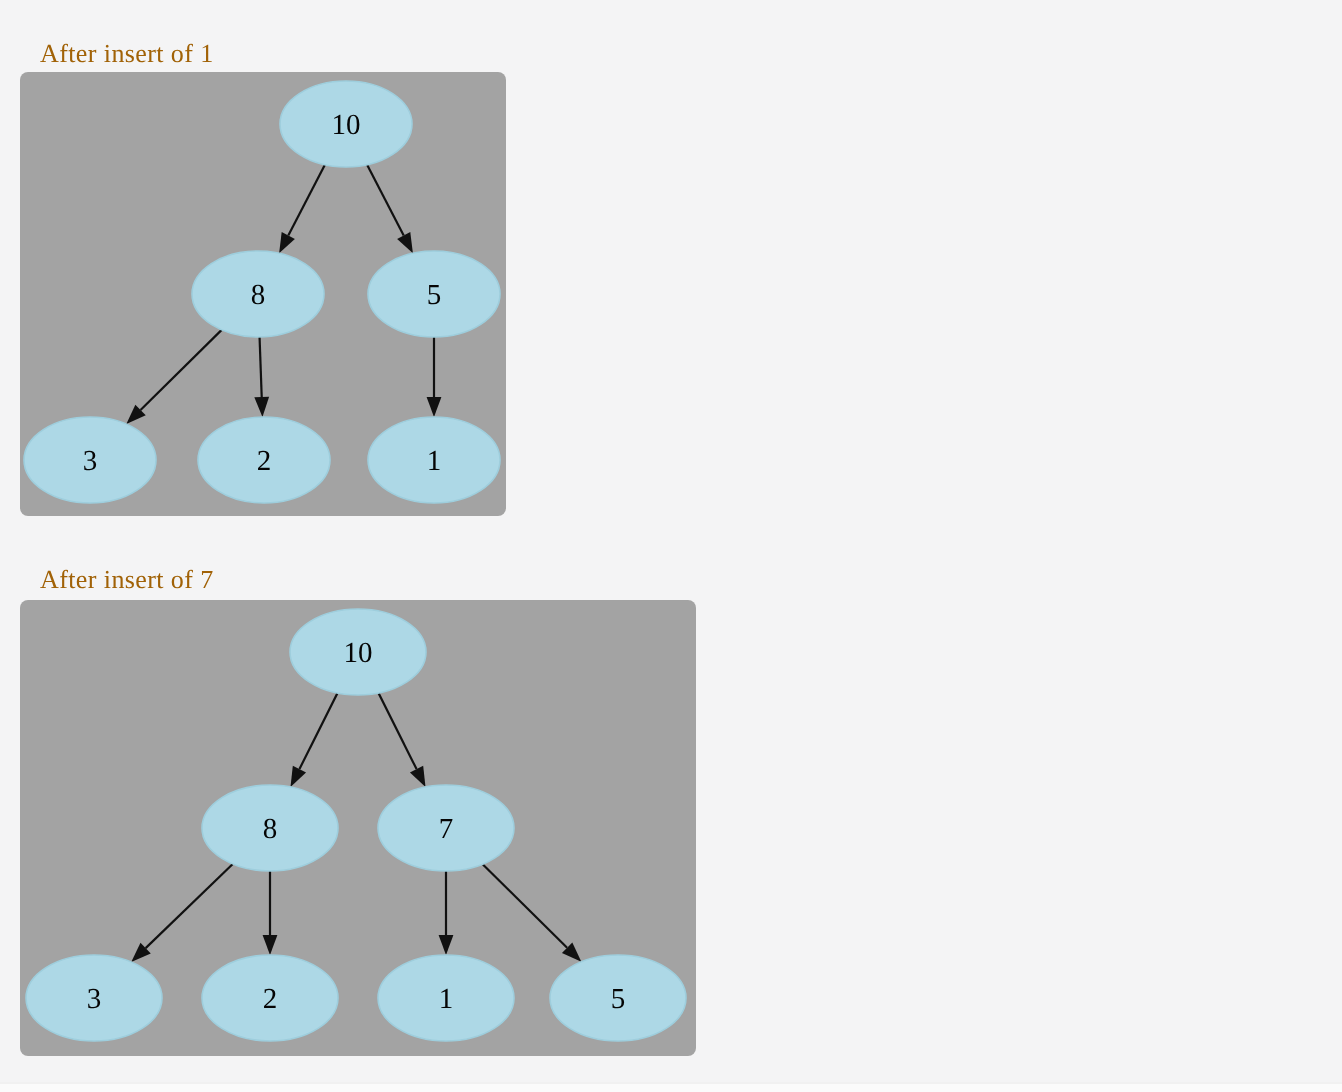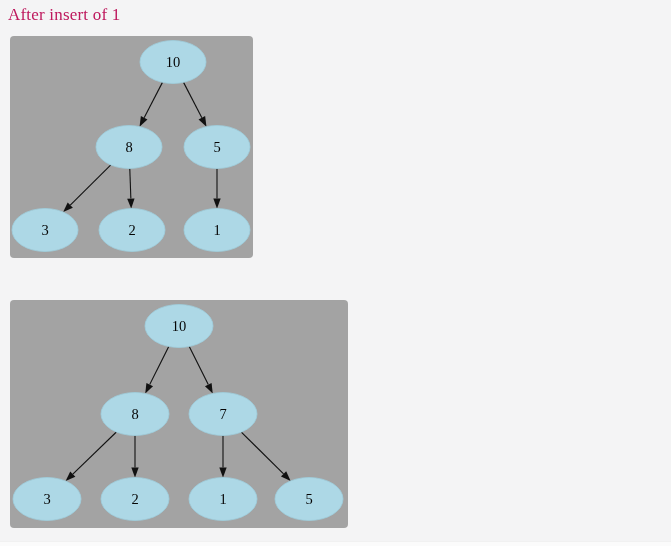--- a/index.html
+++ b/index.html
@@ -9,26 +9,26 @@
   }
   .page {
     position: relative;
     width: 671px;
     height: 546px;
     background: #f4f4f5;
     overflow: hidden;
   }
   .caption {
     position: absolute;
-    margin: 0;
-    font-size: 17px;
+    margin: 12px;
+    font-size: 13px;
     font-weight: 400;
     line-height: 20px;
     letter-spacing: 0.2px;
-    color: #be185d;
+    color: #a16207;
   }
   .caption-0 { left: 8px; top: 5px; }
   .caption-1 { left: 8px; top: 268px; }
   .panel {
     position: absolute;
     background: #a3a3a3;
     border-radius: 4px;
   }
   .panel-0 { left: 10px; top: 36px;  width: 243px; height: 222px; }
   .panel-1 { left: 10px; top: 300px; width: 338px; height: 228px; }
@@ -95,20 +95,21 @@
           <ellipse cx="122" cy="194" rx="33" ry="21.5" fill="#add8e6" stroke="#9ecedd" stroke-width="0.8"></ellipse>
           <text x="122" y="199" text-anchor="middle">2</text>
         </g>
         <g>
           <ellipse cx="207" cy="194" rx="33" ry="21.5" fill="#add8e6" stroke="#9ecedd" stroke-width="0.8"></ellipse>
           <text x="207" y="199" text-anchor="middle">1</text>
         </g>
       </svg>
   </div>
 
+  <h2 class="caption caption-1">After insert of 7</h2>
 
   <div class="panel panel-1">
     <svg class="tree-svg" width="338" height="228" viewBox="0 0 338 228">
         <g>
           <line x1="158.75012602802425" y1="46.49974794395152" x2="139.72200992697532" y2="84.55598014604932" stroke="#111111" stroke-width="1.1"></line>
           <polygon points="135.24987397197575,93.50025205604848 136.41262932027564,82.90128984269948 143.031390533675,86.21067044939916" fill="#111111"></polygon>
         </g>
         <g>
           <line x1="179.24987397197575" y1="46.49974794395152" x2="198.27799007302468" y2="84.55598014604932" stroke="#111111" stroke-width="1.1"></line>
           <polygon points="202.75012602802425,93.50025205604848 194.968609466325,86.21067044939916 201.58737067972436,82.90128984269948" fill="#111111"></polygon>

